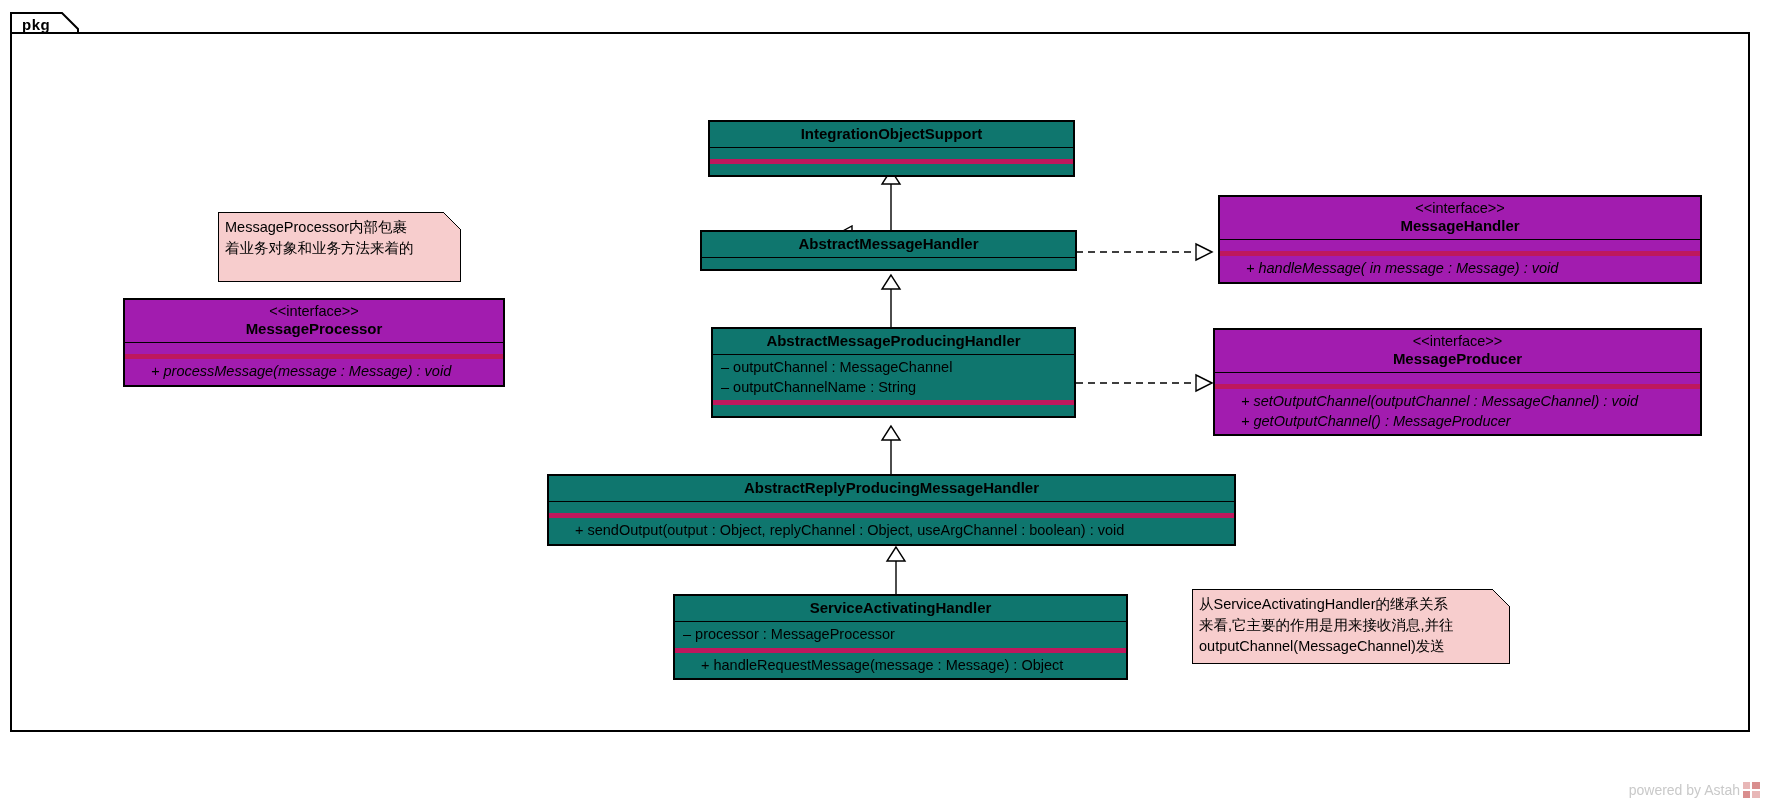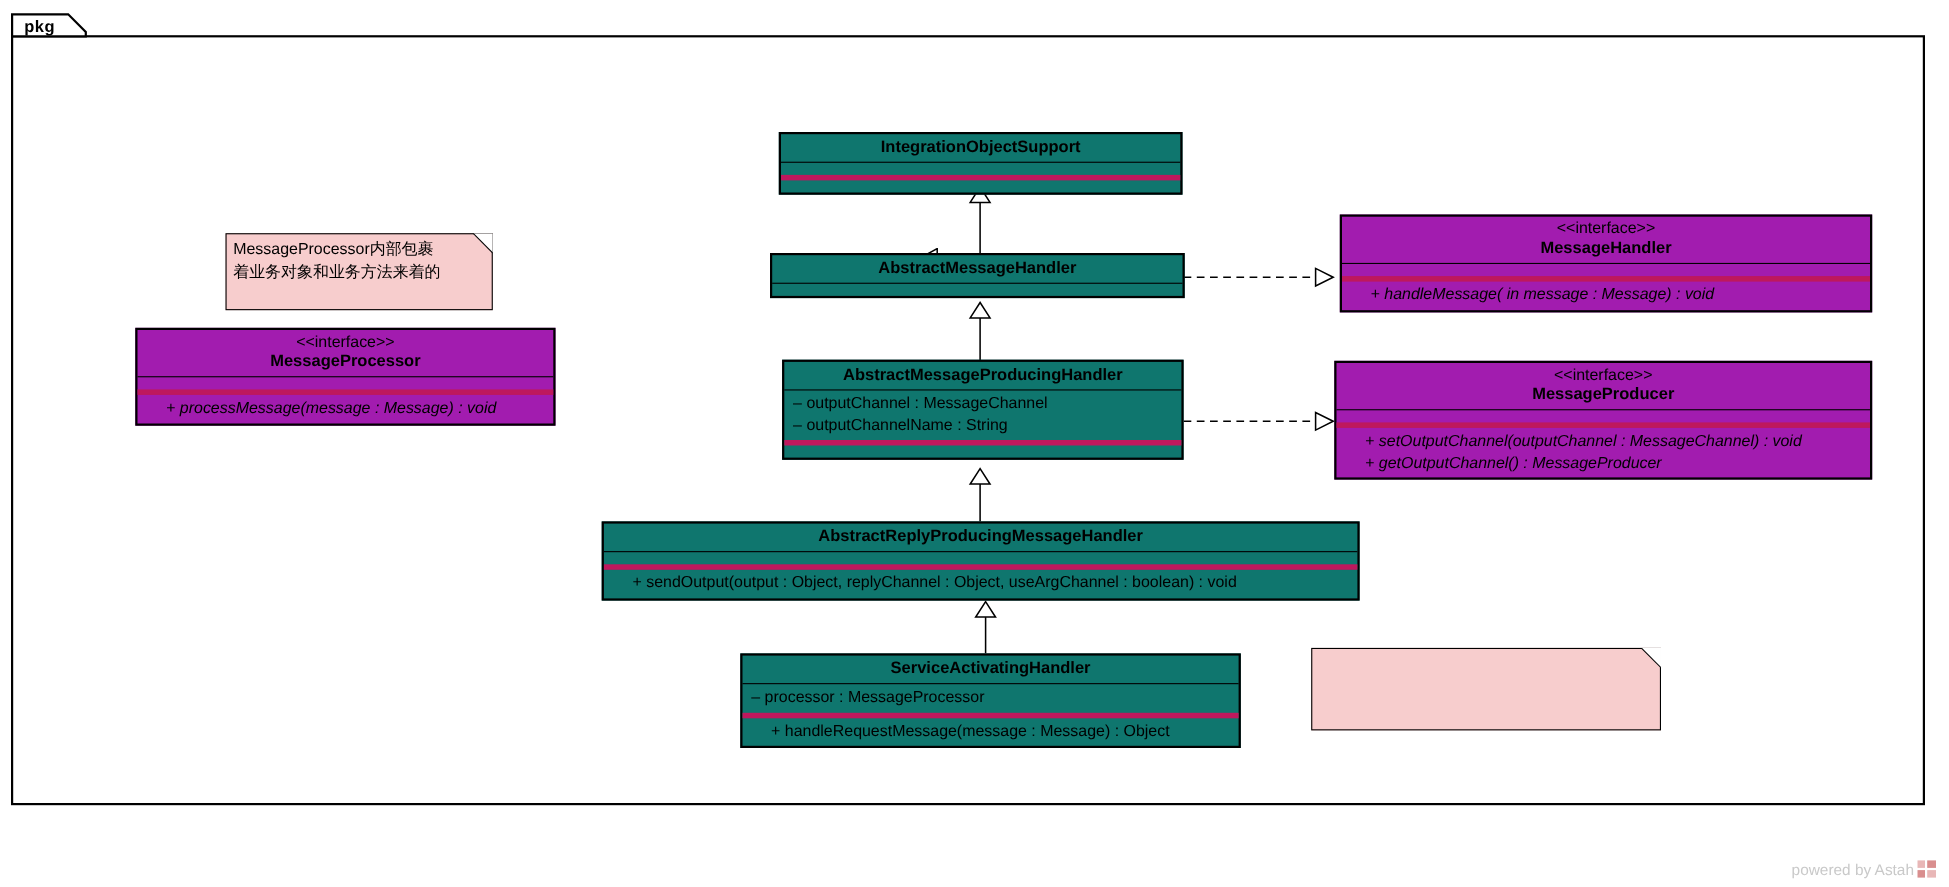--- a/index.html
+++ b/index.html
@@ -260,34 +260,37 @@
     <div class="name-comp">
       <div class="stereotype">&lt;&lt;interface&gt;&gt;</div>
       <div class="cls-name">MessageProcessor</div>
     </div>
     <div class="compartment empty"></div>
     <div class="compartment">
       <div class="member">+ processMessage(message : Message) : void</div>
     </div>
   </div>
 
-  <div class="note" style="left:205px; top:212px; width:243px; height:70px;">
+  <div class="note" style="left:218px; top:212px; width:243px; height:70px;">
     <svg class="fold-line" viewBox="0 0 24 24">
       <path d="M6,0 L24,0 L24,18 Z" fill="#ffffff" stroke="none"></path>
       <path d="M6,0 L24,18 M6,0 L6,0" fill="none" stroke="#000000" stroke-width="1"></path>
     </svg>
     <div class="note-text">MessageProcessor内部包裹
 着业务对象和业务方法来着的</div>
   </div>
 
   <div class="note" style="left:1192px; top:589px; width:318px; height:75px;">
     <svg class="fold-line" viewBox="0 0 24 24">
       <path d="M6,0 L24,0 L24,18 Z" fill="#ffffff" stroke="none"></path>
       <path d="M6,0 L24,18" fill="none" stroke="#000000" stroke-width="1"></path>
     </svg>
+    <div class="note-text">从ServiceActivatingHandler的继承关系
+来看,它主要的作用是用来接收消息,并往
+outputChannel(MessageChannel)发送</div>
   </div>
 
   <div class="watermark">
     <span>powered by Astah</span>
     <span class="astah-mark">
       <svg viewBox="0 0 17 16" width="17" height="16">
         <rect x="0" y="0" width="7" height="7" fill="#e8b7b7"></rect>
         <rect x="9" y="0" width="8" height="7" fill="#d98e8e"></rect>
         <rect x="0" y="9" width="7" height="7" fill="#d98e8e"></rect>
         <rect x="9" y="9" width="8" height="7" fill="#e8b7b7"></rect>

